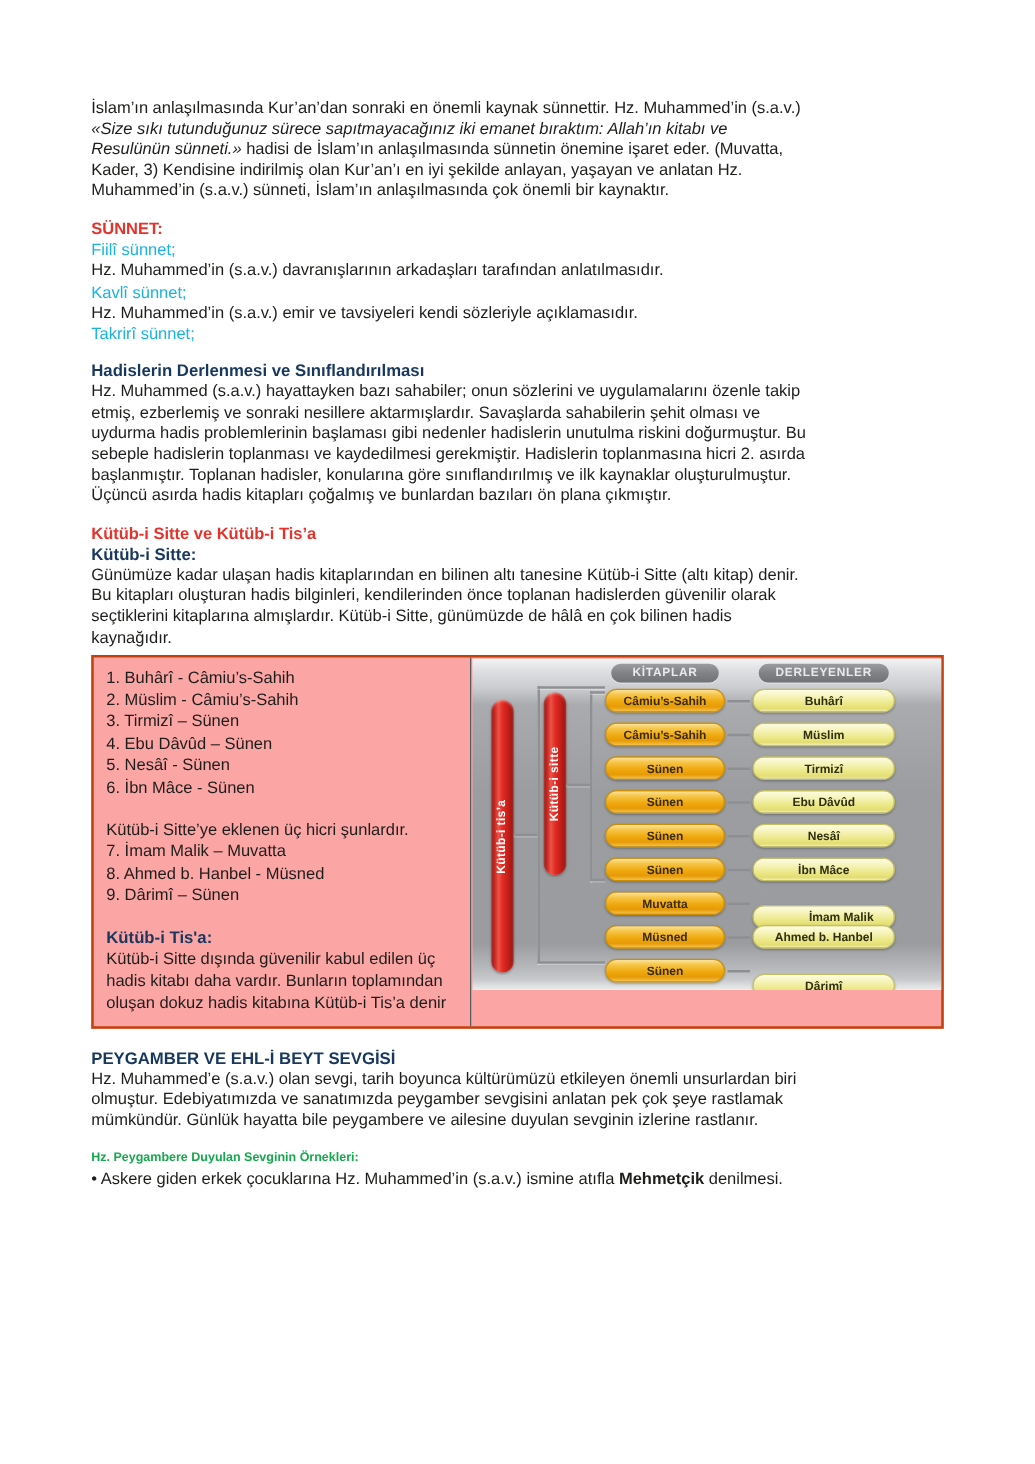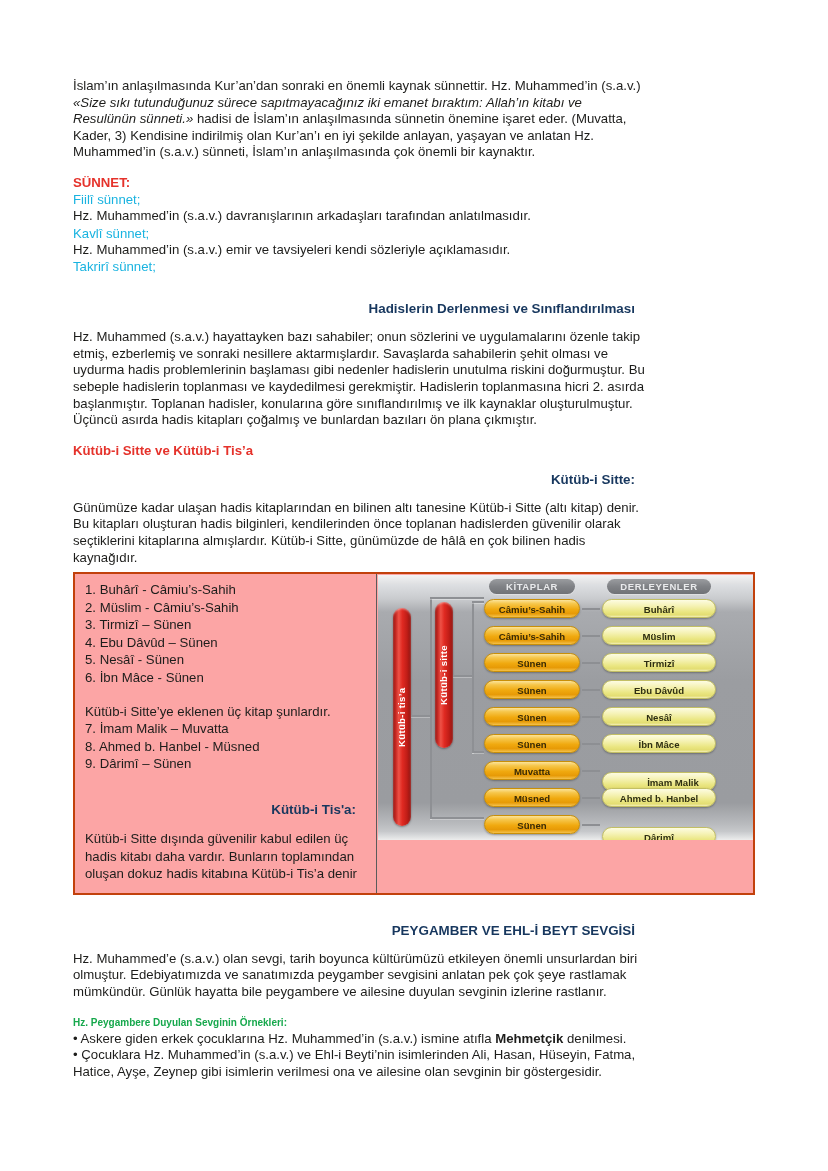--- a/index.html
+++ b/index.html
@@ -18,21 +18,21 @@
     line-height:16.6px;
     color:#1d1d1b;
     margin:0;
     text-align:left;
   }
   .ital { font-style:italic; }
   .bold { font-weight:bold; }
 
   .h-red { font-size:13.2px; font-weight:bold; color:#e5322b; line-height:17px; margin:0; }
   .h-cyan { font-size:13.2px; font-weight:normal; color:#19b3e0; line-height:17px; margin:0; }
-  .h-navy { font-size:13.4px; font-weight:bold; color:#17375e; line-height:17px; margin:12px;text-align:right; }
+  .h-navy { font-size:13.4px; font-weight:bold; color:#17375e; line-height:17px; margin:0; }
   .h-green { font-size:10px; font-weight:bold; color:#16a84c; line-height:17px; margin:0; }
   .gap-md { height:13px; }
   .gap-lg { height:15px; }
 
   
   .info-table {
     display:flex;
     width:682px;
     border:2px solid #c2410c;
     margin-top:6px;
@@ -185,21 +185,21 @@
   <div class="info-table">
 
     <div class="list-cell">
       <div class="li">1. Buhârî - Câmiu’s-Sahih</div>
       <div class="li">2. Müslim - Câmiu’s-Sahih</div>
       <div class="li">3. Tirmizî – Sünen</div>
       <div class="li">4. Ebu Dâvûd – Sünen</div>
       <div class="li">5. Nesâî - Sünen</div>
       <div class="li">6. İbn Mâce - Sünen</div>
       <div class="spacer-line"></div>
-      <div class="note">Kütüb-i Sitte’ye eklenen üç kitap şunlardır.</div>
+      <div class="note">Kütüb-i Sitte’ye eklenen üç hicri şunlardır.</div>
       <div class="li">7. İmam Malik – Muvatta</div>
       <div class="li">8. Ahmed b. Hanbel - Müsned</div>
       <div class="li">9. Dârimî – Sünen</div>
       <div class="spacer-line"></div>
       <div class="h-navy">Kütüb-i Tis'a:</div>
       <div class="note">Kütüb-i Sitte dışında güvenilir kabul edilen üç hadis kitabı daha vardır. Bunların toplamından oluşan dokuz hadis kitabına Kütüb-i Tis’a denir</div>
     </div>
 
     <div class="diagram-cell">
       <div class="diagram">
@@ -267,15 +267,14 @@
 
   <div class="gap-lg"></div>
 
   <p class="h-navy">PEYGAMBER VE EHL-İ BEYT SEVGİSİ</p>
   <p class="body-text">Hz. Muhammed’e (s.a.v.) olan sevgi, tarih boyunca kültürümüzü etkileyen önemli unsurlardan biri olmuştur. Edebiyatımızda ve sanatımızda peygamber sevgisini anlatan pek çok şeye rastlamak mümkündür. Günlük hayatta bile peygambere ve ailesine duyulan sevginin izlerine rastlanır.</p>
 
   <div class="gap-md"></div>
 
   <p class="h-green">Hz. Peygambere Duyulan Sevginin Örnekleri:</p>
   <p class="bullet-line"><span>• Askere giden erkek çocuklarına Hz. Muhammed’in (s.a.v.) ismine atıfla </span><span class="bold">Mehmetçik</span><span> denilmesi.</span></p>
-  <p class="bullet-line">• Çocuklara Hz. Muhammed’in (s.a.v.) ve Ehl-i Beyti’nin isimlerinden Ali, Hasan, Hüseyin, Fatma, Hatice, Ayşe, Zeynep gibi isimlerin verilmesi ona ve ailesine olan sevginin bir göstergesidir.</p>
 
 </div>
 
 </body></html>

